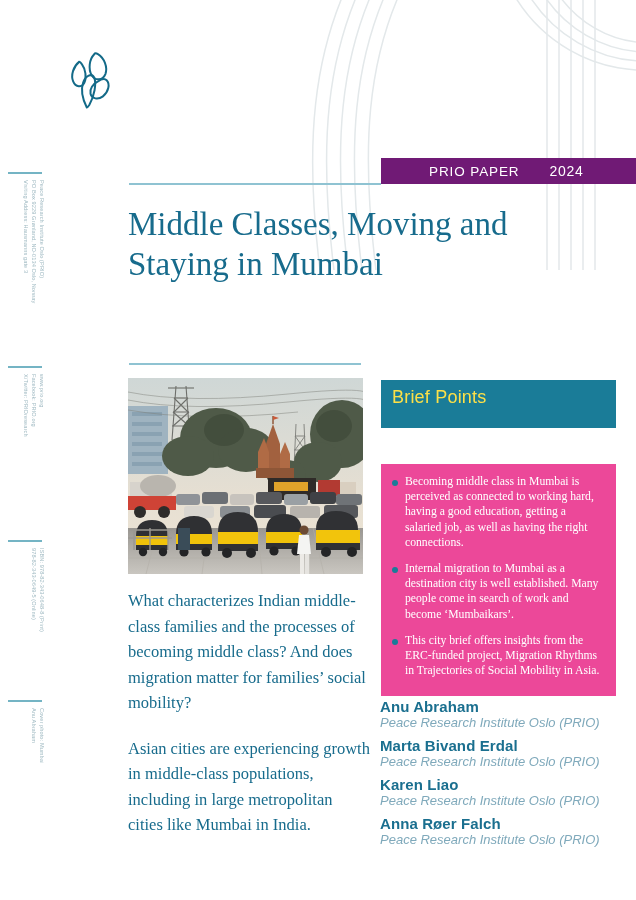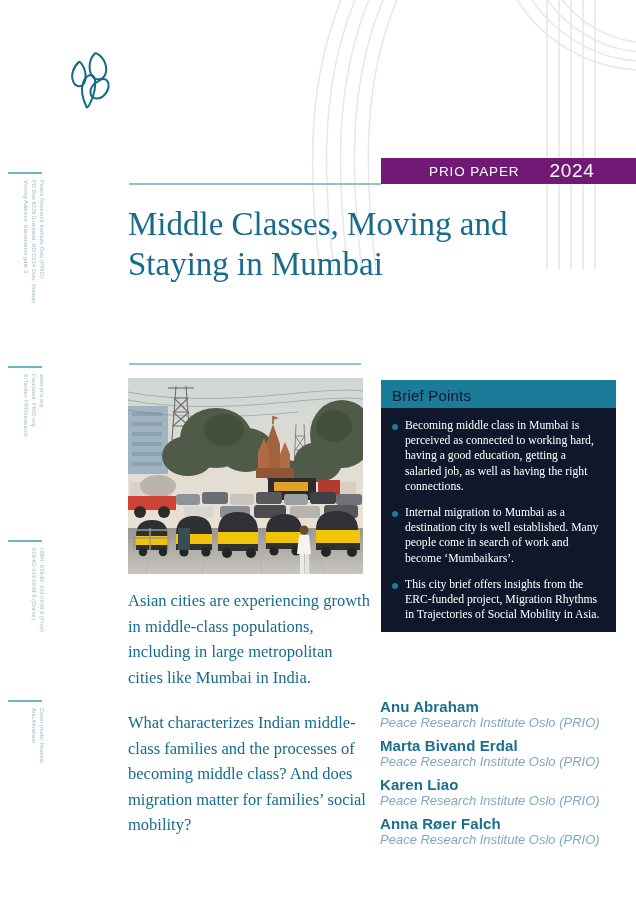--- a/index.html
+++ b/index.html
@@ -74,21 +74,21 @@
     display:flex;
     align-items:center;
     z-index:4;
   }
   .banner-label{
     font-size:13.5px;
     letter-spacing:.9px;
     margin-left:48px;
   }
   .banner-year{
-    font-size:19px;
+    font-size:14px;
     letter-spacing:.7px;
     margin-left:30px;
   }
   .banner-rule{
     position:absolute;
     left:129px; top:183px;
     width:252px; height:1.6px;
     background:#8fc3d2;
     z-index:4;
   }
@@ -140,28 +140,29 @@
 
   
   .brief{
     position:absolute;
     left:381px; top:380px;
     width:235px;
     z-index:4;
   }
   .brief-head{
     background:#1a7c98;
-    color:#0f172a;
-    font-size:15px;
-    padding:7px 0 4px 11px;
+    color:#fde047;
+    font-size:18px;
+    padding:7px 0 20px 11px;
     letter-spacing:.2px;
   }
   .brief-body{
-    background:#0f172a;
-    padding:10px 12px 8px 11px;
+    background:#ec4899;
+    padding:10px 12px 16px 11px;
+    margin-top:36px;
   }
   .brief-item{
     display:flex;
     margin-bottom:11px;
   }
   .brief-item:last-child{margin-bottom:2px;}
   .bullet{
     width:6px;height:6px;
     border-radius:50%;
     background:#1a7c98;
@@ -412,22 +413,22 @@
     </g>
 
     <rect x="50" y="150" width="12" height="22" fill="#3a4c58"></rect>
     <g stroke="#9b9892" stroke-width="1.4" fill="none">
       <path d="M0 152 H44 M0 160 H44 M6 150 V172 M22 150 V172 M40 150 V172"></path>
     </g>
   </svg>
 </div>
 
 <div class="intro">
+  <p>What characterizes Indian middle-class families and the processes of becoming middle class? And does migration matter for families’ social mobility?</p>
   <p>Asian cities are experiencing growth in middle-class populations, including in large metropolitan cities like Mumbai in India.</p>
-  <p>What characterizes Indian middle-class families and the processes of becoming middle class? And does migration matter for families’ social mobility?</p>
 </div>
 
 <div class="brief">
   <div class="brief-head">Brief Points</div>
   <div class="brief-body">
     <div class="brief-item">
       <span class="bullet"></span>
       <span class="brief-text">Becoming middle class in Mumbai is perceived as connected to working hard, having a good education, getting a salaried job, as well as having the right connections.</span>
     </div>
     <div class="brief-item">

